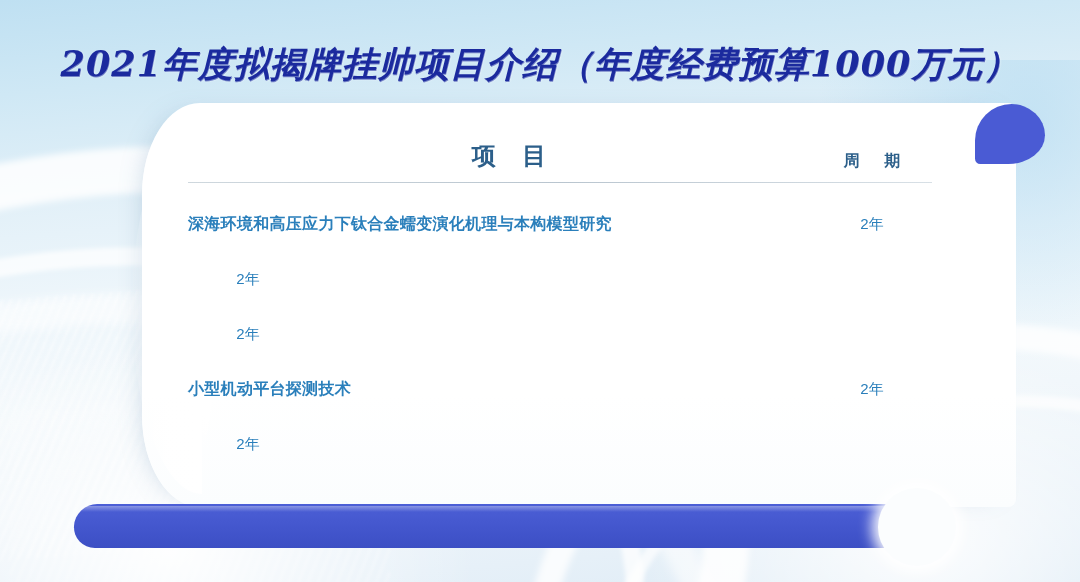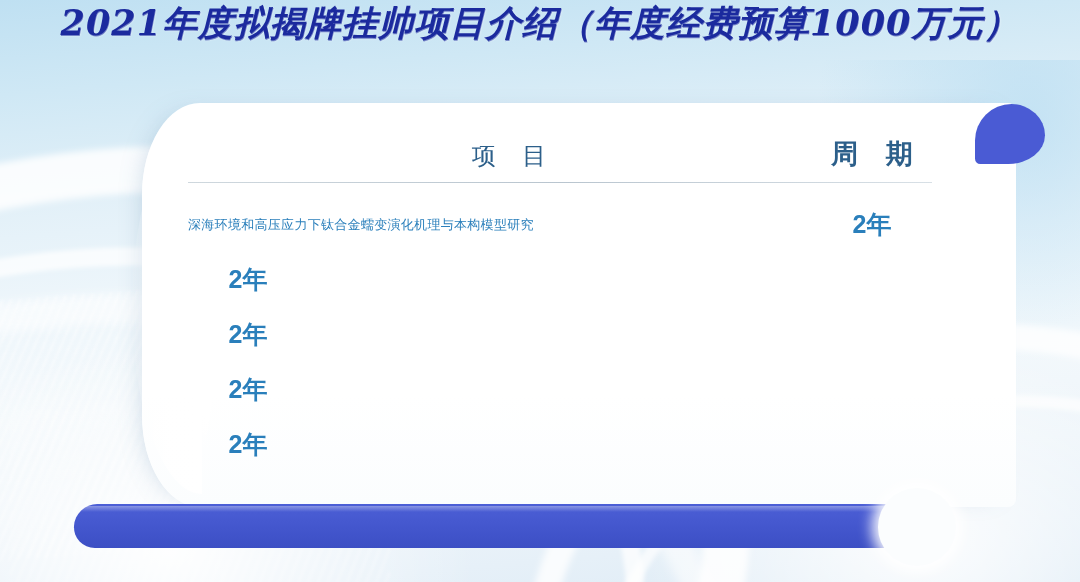--- a/index.html
+++ b/index.html
@@ -114,21 +114,21 @@
     width: 260px; height: 300px;
     background: radial-gradient(ellipse at 80% 20%, rgba(186,222,242,0.75) 0%, rgba(186,222,242,0) 72%);
   }
 
   
   .title-band {
     position: absolute;
     left: 0; top: 0;
     width: 1080px; height: 88px;
     display: flex;
-    align-items: flex-start;
+    align-items: flex-end;
     justify-content: center;
   }
   .title-text {
     font-family: "DejaVu Serif", "Liberation Serif", serif;
     font-size: 35px;
     font-weight: 700;
     font-style: italic;
     color: #1b2a9e;
     letter-spacing: 1px;
     white-space: nowrap;
@@ -218,30 +218,30 @@
   }
   .thead {
     display: flex;
     align-items: flex-end;
     height: 50px;
   }
   .th-item {
     flex: 1;
     text-align: center;
     font-size: 24px;
-    font-weight: 400;
+    font-weight: 700;
     color: #2c5f8a;
     letter-spacing: 10px;
     text-indent: 10px;
     padding-left: 18px;
   }
   .th-period {
     width: 120px;
     text-align: center;
-    font-size: 27px;
+    font-size: 16px;
     font-weight: 700;
     color: #2c5f8a;
     letter-spacing: 10px;
     text-indent: 10px;
   }
   .divider {
     height: 1px;
     width: 744px;
     background: linear-gradient(90deg, #cfd8de 0%, #b9c5cf 50%, #d8e0e6 100%);
     margin-top: 10px;
@@ -249,31 +249,31 @@
   .tbody {
     margin-top: 14px;
   }
   .trow {
     display: flex;
     align-items: center;
     height: 55px;
   }
   .td-item {
     flex: 1;
-    font-size: 13px;
-    font-weight: 400;
+    font-size: 16px;
+    font-weight: 700;
     color: #2a7fbb;
     letter-spacing: 0.3px;
     white-space: nowrap;
   }
   .td-period {
     width: 120px;
     text-align: center;
-    font-size: 25px;
-    font-weight: 700;
+    font-size: 15px;
+    font-weight: 400;
     color: #2a7fbb;
   }
 </style>
 </head>
 <body>
 
 <div id="stage">
 
   <div class="bg-layer">
     <div class="tint-tr"></div>
@@ -313,20 +313,21 @@
 
       <div class="trow">
         <div class="td-period">2年</div>
       </div>
 
       <div class="trow">
         <div class="td-period">2年</div>
       </div>
 
       <div class="trow">
+        <div class="td-item">小型机动平台探测技术</div>
         <div class="td-period">2年</div>
       </div>
 
       <div class="trow">
         <div class="td-period">2年</div>
       </div>
 
     </div>
   </div>
 

